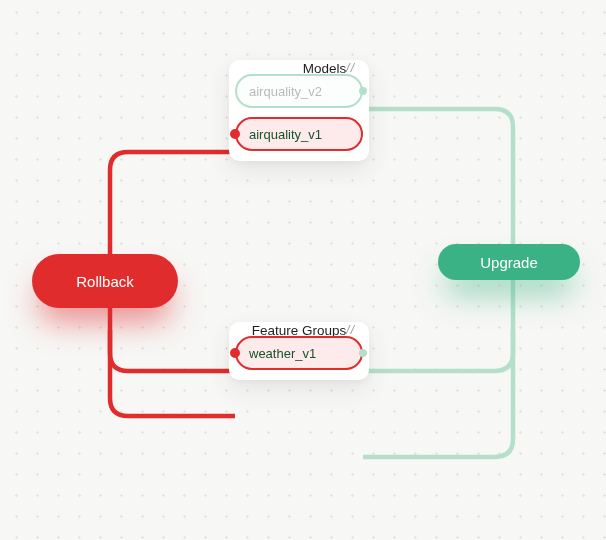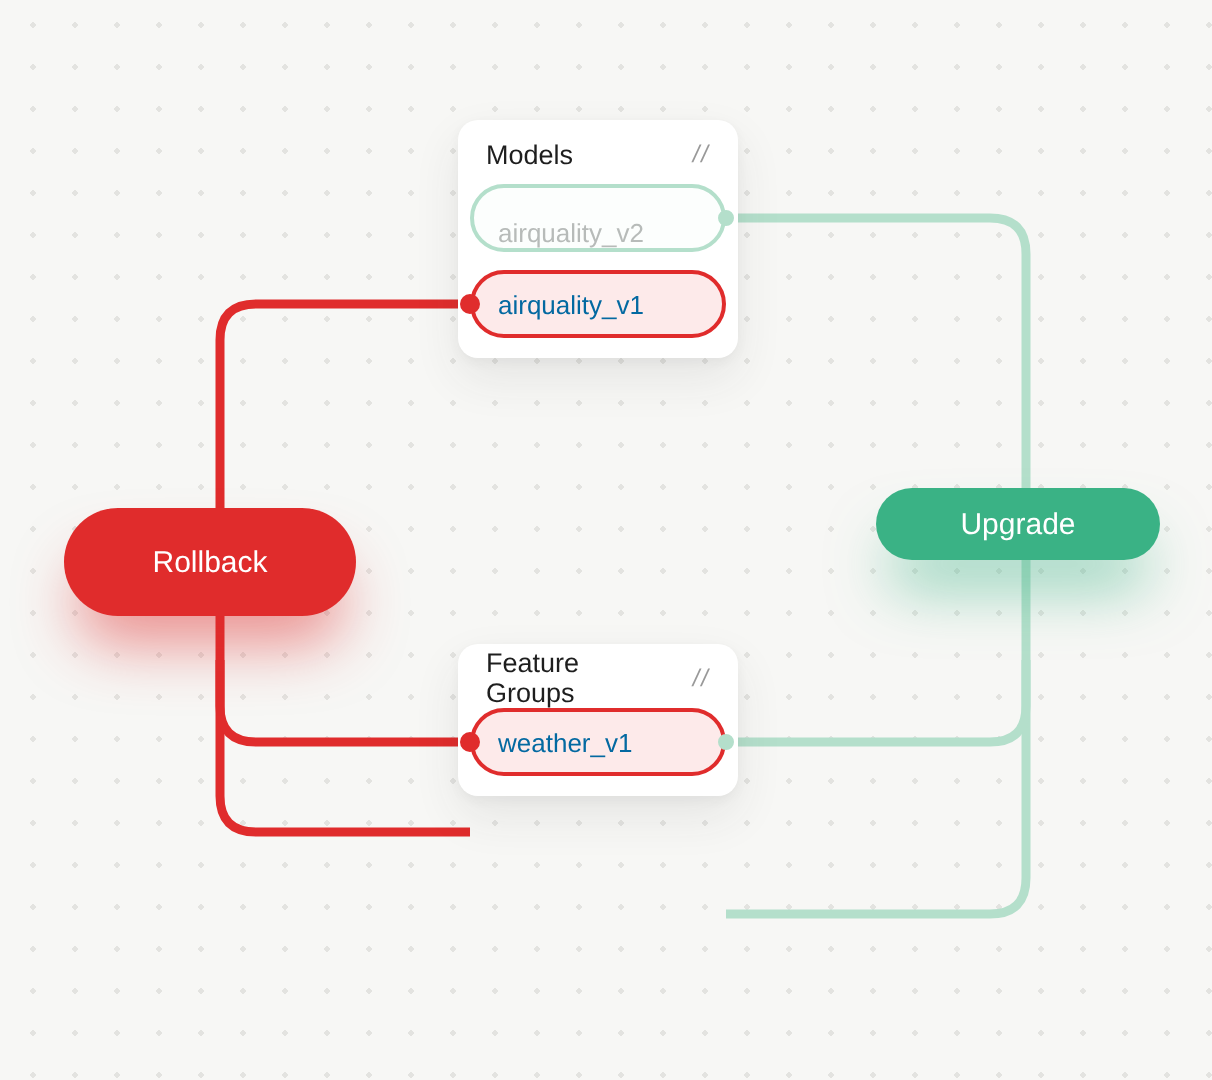--- a/index.html
+++ b/index.html
@@ -42,34 +42,34 @@
     box-shadow: 0 20px 30px -6px rgba(58,178,133,0.55);
   }
 
   .card {
     position:absolute; z-index:3; width:140px; background:#ffffff; border-radius:10px;
     box-shadow: 0 10px 24px rgba(50,50,50,0.09), 0 2px 6px rgba(50,50,50,0.05);
   }
   .card-models { left:229px; top:60px; }
   .card-fg     { left:229px; top:322px; }
   .card-header {
-    display:flex; justify-content:space-between; align-items:center;
-    padding:8px 14px 6px 14px; height:32px;gap:15px;
+    display:flex; justify-content:flex-end; align-items:center;
+    padding:8px 14px 6px 14px; height:14px;
   }
   .card-title { font-size:13.5px; color:var(--text); font-weight:500; }
   .handle { font-size:12px; color:var(--handle); font-style:italic; letter-spacing:1px; }
   .card-body { display:flex; flex-direction:column; gap:9px; padding:0 6px 10px 6px; }
 
   .node {
     position:relative; height:34px; border-radius:17px;
     display:flex; align-items:center; padding:0 12px;
     font-size:13px; white-space:nowrap;
   }
-  .node-red  { border:2.5px solid var(--red);  background:var(--red-bg);  color:#0369a1; }
-  .node-mint { border:2px solid var(--mint); background:var(--mint-bg); color:var(--muted);align-items:flex-end; }
+  .node-red  { border:2.5px solid var(--red);  background:var(--red-bg);  color:#14532d; }
+  .node-mint { border:2px solid var(--mint); background:var(--mint-bg); color:var(--muted); }
 
   .port {
     position:absolute; top:50%; width:8px; height:8px;
     background:#ffffff; border-radius:50%; z-index:4;
   }
   .port-red  { border:5px solid var(--red); }
   .port-mint { border:4.5px solid var(--mint); }
   .port-left  { left:-2px;  transform:translate(-50%,-50%); }
   .port-right { right:-2px; transform:translate(50%,-50%); }
 </style>

